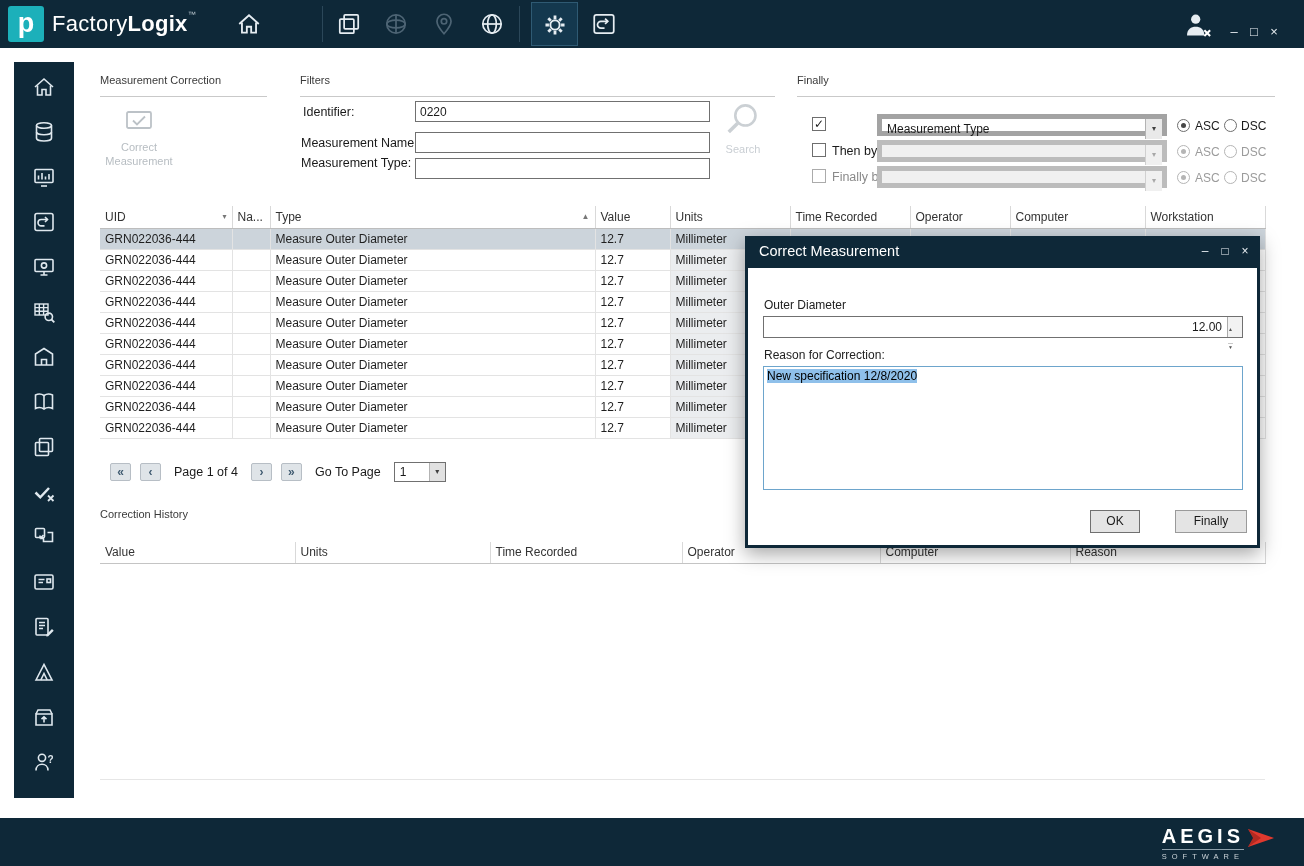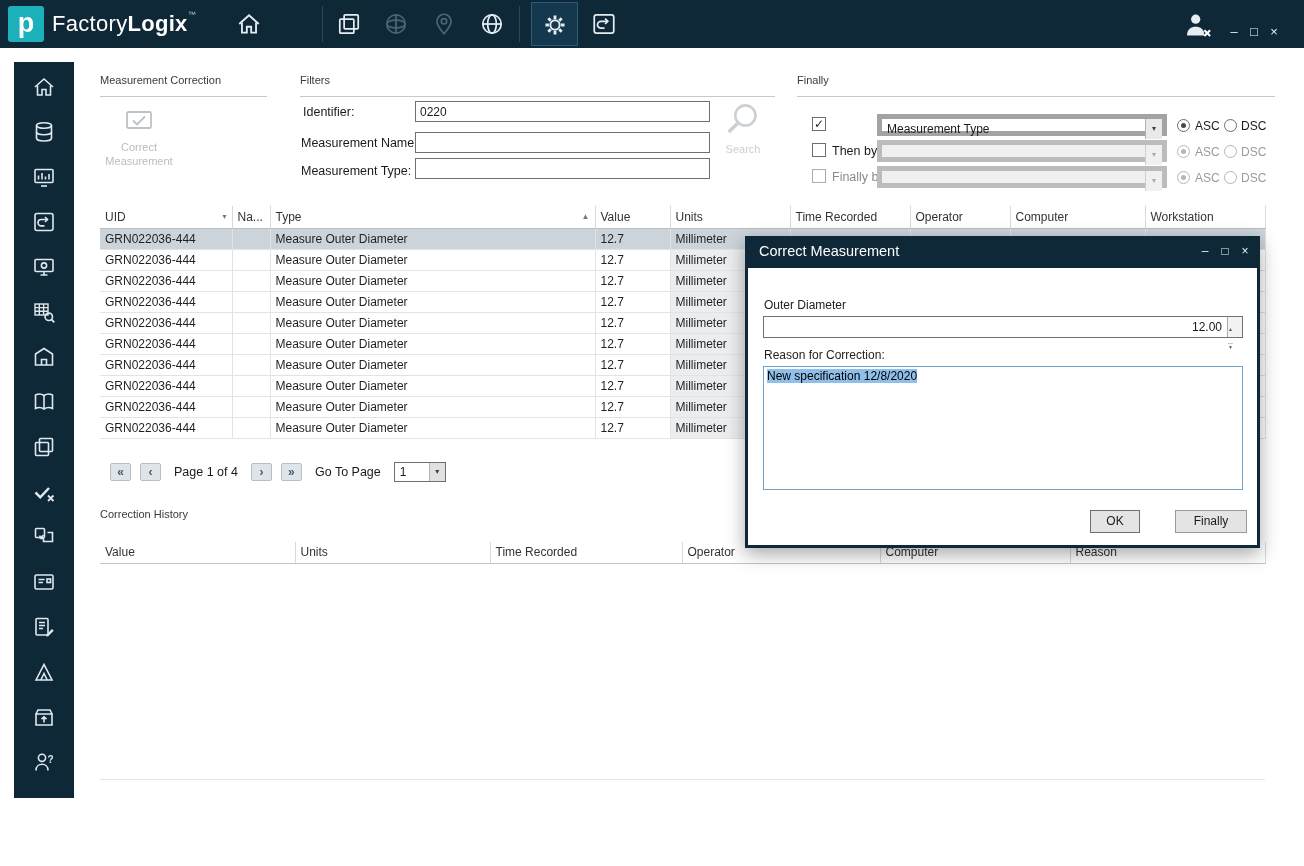--- a/index.html
+++ b/index.html
@@ -344,21 +344,21 @@
       <div class="lbl">Correct Measurement</div>
     </div>
 
     <div class="sec-title" style="left:300px; top:74px;">Filters</div>
     <div class="sec-rule" style="left:300px; top:96px; width:475px;"></div>
 
     <div class="f-label" style="left:303px; top:105px;">Identifier:</div>
     <input class="f-input" style="left: 415px; top: 101px;" value="0220">
     <div class="f-label" style="left:301px; top:136px;">Measurement Name:</div>
     <input class="f-input" style="left: 415px; top: 132px;">
-    <div class="f-label" style="left:301px; top:164px;">Measurement Type:</div>
+    <div class="f-label" style="left:301px; top:156px;">Measurement Type:</div>
     <input class="f-input" style="left: 415px; top: 158px;">
 
     <div class="search-btn">
       <span style="display:inline-block;"><svg width="38" height="38" viewBox="0 0 32 32" fill="none" stroke="#cbd0d4" stroke-width="2.2">
             <circle cx="18" cy="13" r="8.5"></circle>
             <path d="M11.5 19.5 L4 27" stroke-width="3"></path>
           </svg></span>
       <div class="lbl">Search</div>
     </div>
 
@@ -588,14 +588,28 @@
       </span>
     </div>
 
     <div class="dlg-label" style="left:16px; top:109px;">Reason for Correction:</div>
     <div class="reason-box"><span class="sel-text">New specification 12/8/2020</span></div>
 
     <button class="dlg-btn" style="left:342px; width:50px; border-color:#707070;">OK</button>
     <button class="dlg-btn" style="left:427px; width:72px;">Finally</button>
   </div>
 
+  <footer class="footer">
+    <div class="aegis">
+      <div class="aegis-row">
+        <span class="aegis-name">AEGIS</span>
+        <span>
+            <svg width="26" height="22" viewBox="0 0 26 22">
+              <polygon points="0,2 26,11 0,20 6,11" fill="#e0392e"></polygon>
+              <polygon points="0,2 13,11 0,20 5,11" fill="#b22a21"></polygon>
+            </svg>
+          </span>
+      </div>
+      <div class="aegis-sub">SOFTWARE</div>
+    </div>
+  </footer>
 
 </div>
 
 </body></html>

